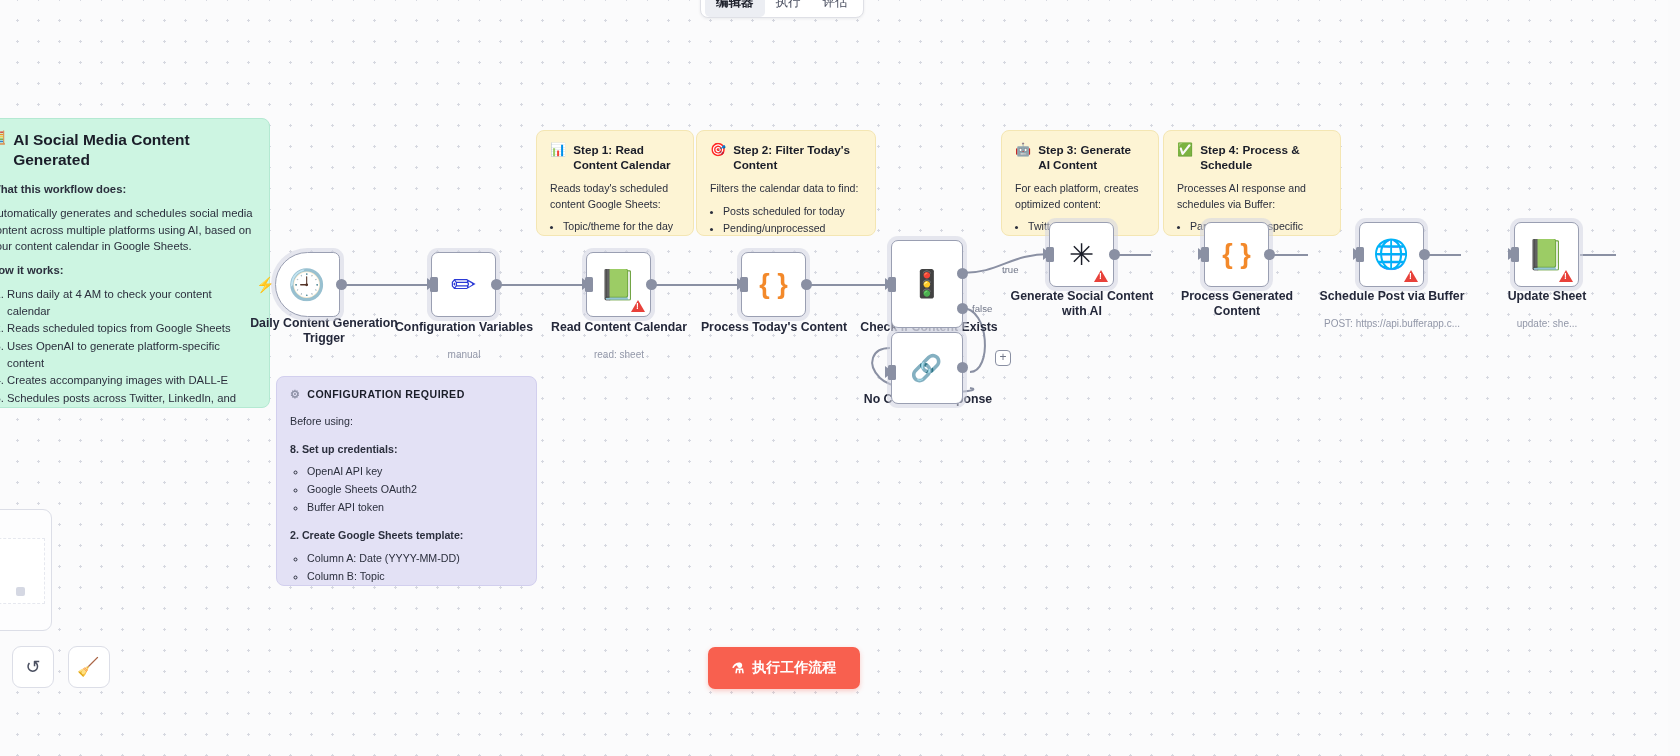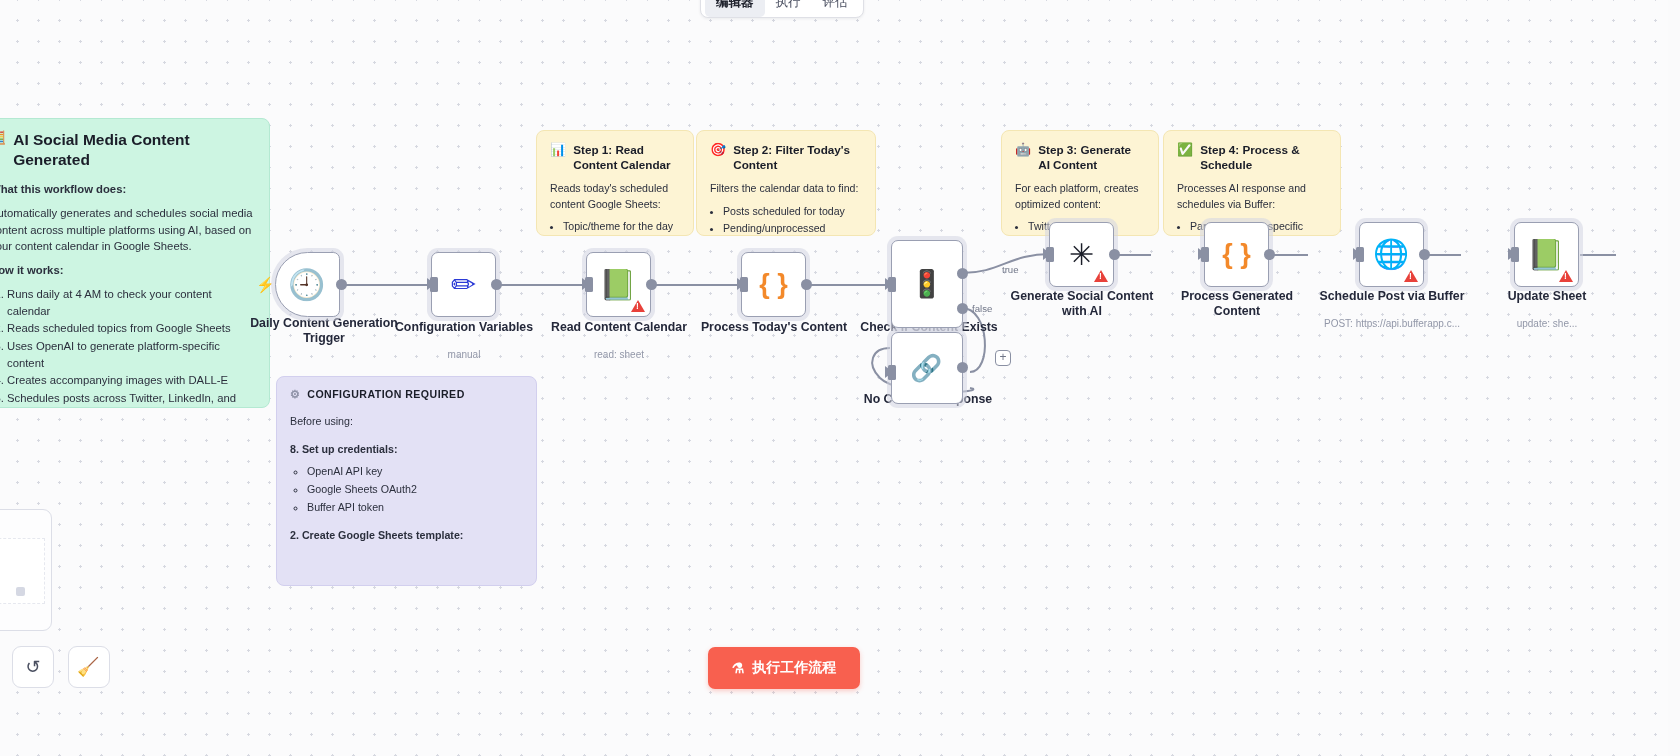--- a/index.html
+++ b/index.html
@@ -354,20 +354,25 @@
       <span>CONFIGURATION REQUIRED</span>
     </div>
     <p>Before using:</p>
     <p class="bold" style="margin-top:12px">8. Set up credentials:</p>
     <ul class="sub">
       <li>OpenAI API key</li>
       <li>Google Sheets OAuth2</li>
       <li>Buffer API token</li>
     </ul>
     <p class="bold" style="margin-top:12px">2. Create Google Sheets template:</p>
+    <ul class="sub">
+      <li>Column A: Date (YYYY-MM-DD)</li>
+      <li>Column B: Topic</li>
+
+    </ul>
   </div>
 
   <div class="wire" style="left:340px; top:284px; width:96px;"></div>
   <div class="wire" style="left:495px; top:284px; width:96px;"></div>
   <div class="wire" style="left:650px; top:284px; width:96px;"></div>
   <div class="wire" style="left:805px; top:284px; width:96px;"></div>
   <div class="wire" style="left:1115px; top:254px; width:28px;"></div>
   <div class="wire" style="left:1115px; top:254px; width:0px;"></div>
 
   <svg width="1680" height="756" style="position:absolute;left:0;top:0;z-index:5;pointer-events:none">

